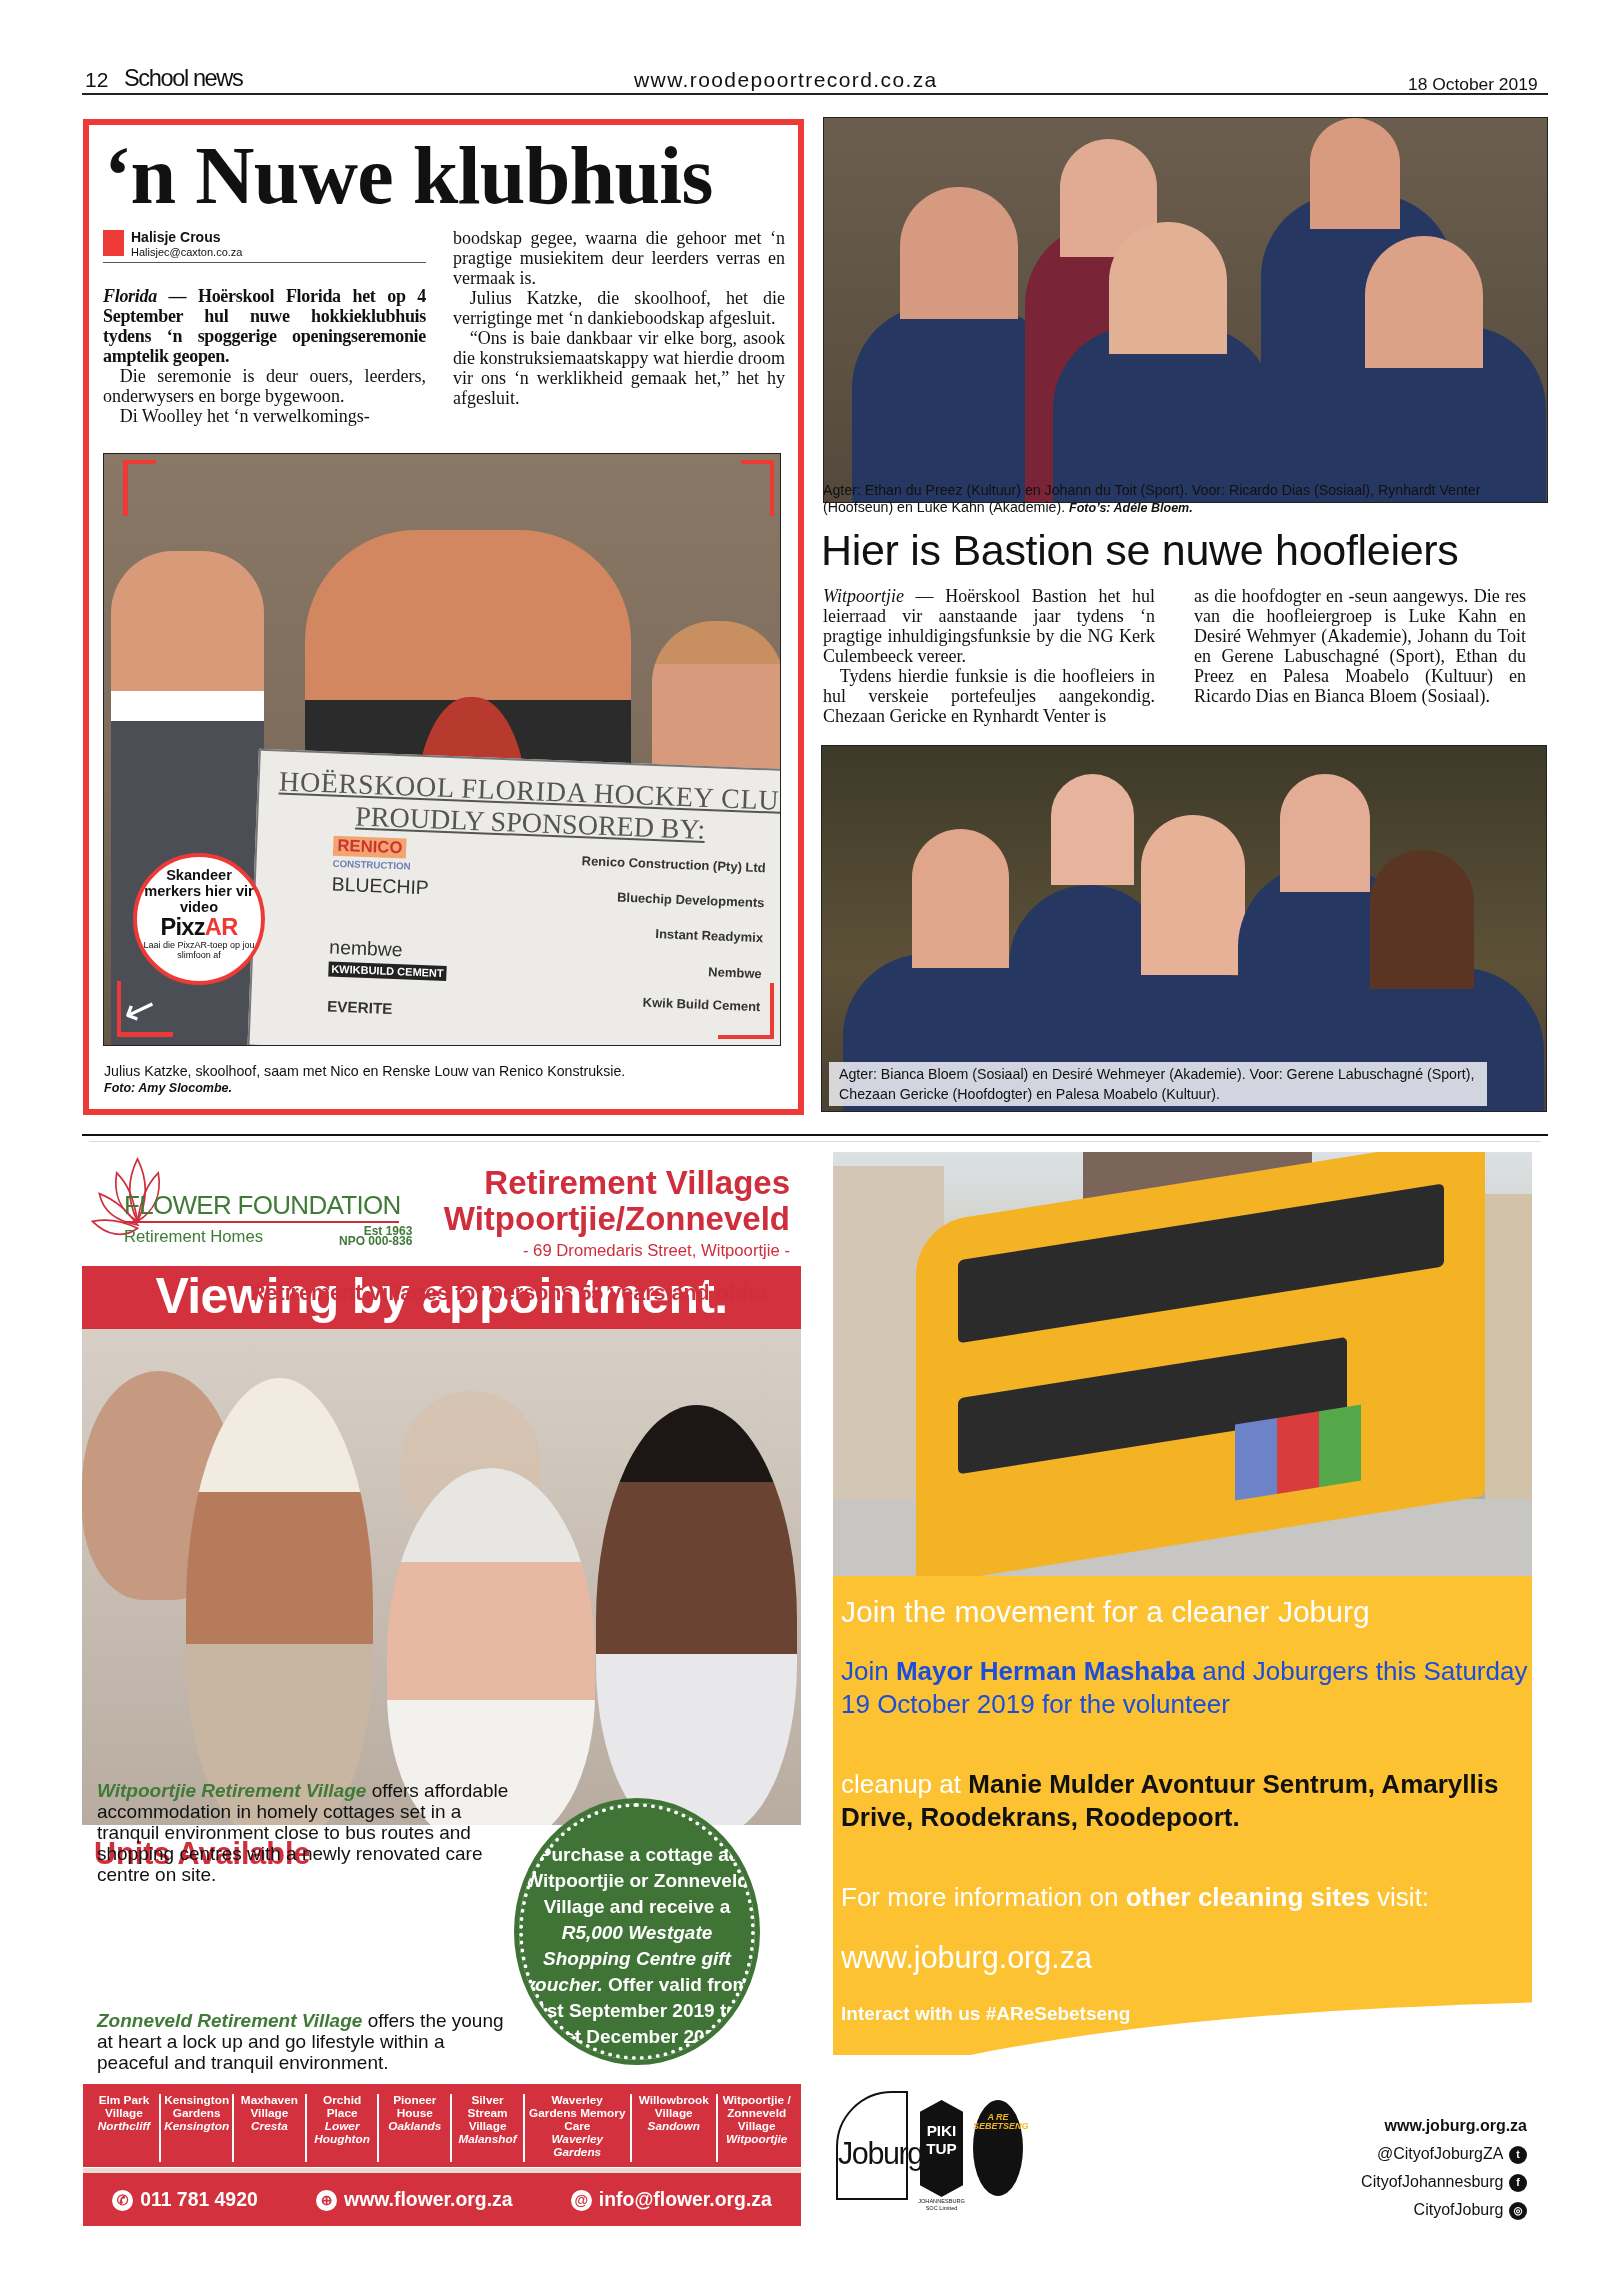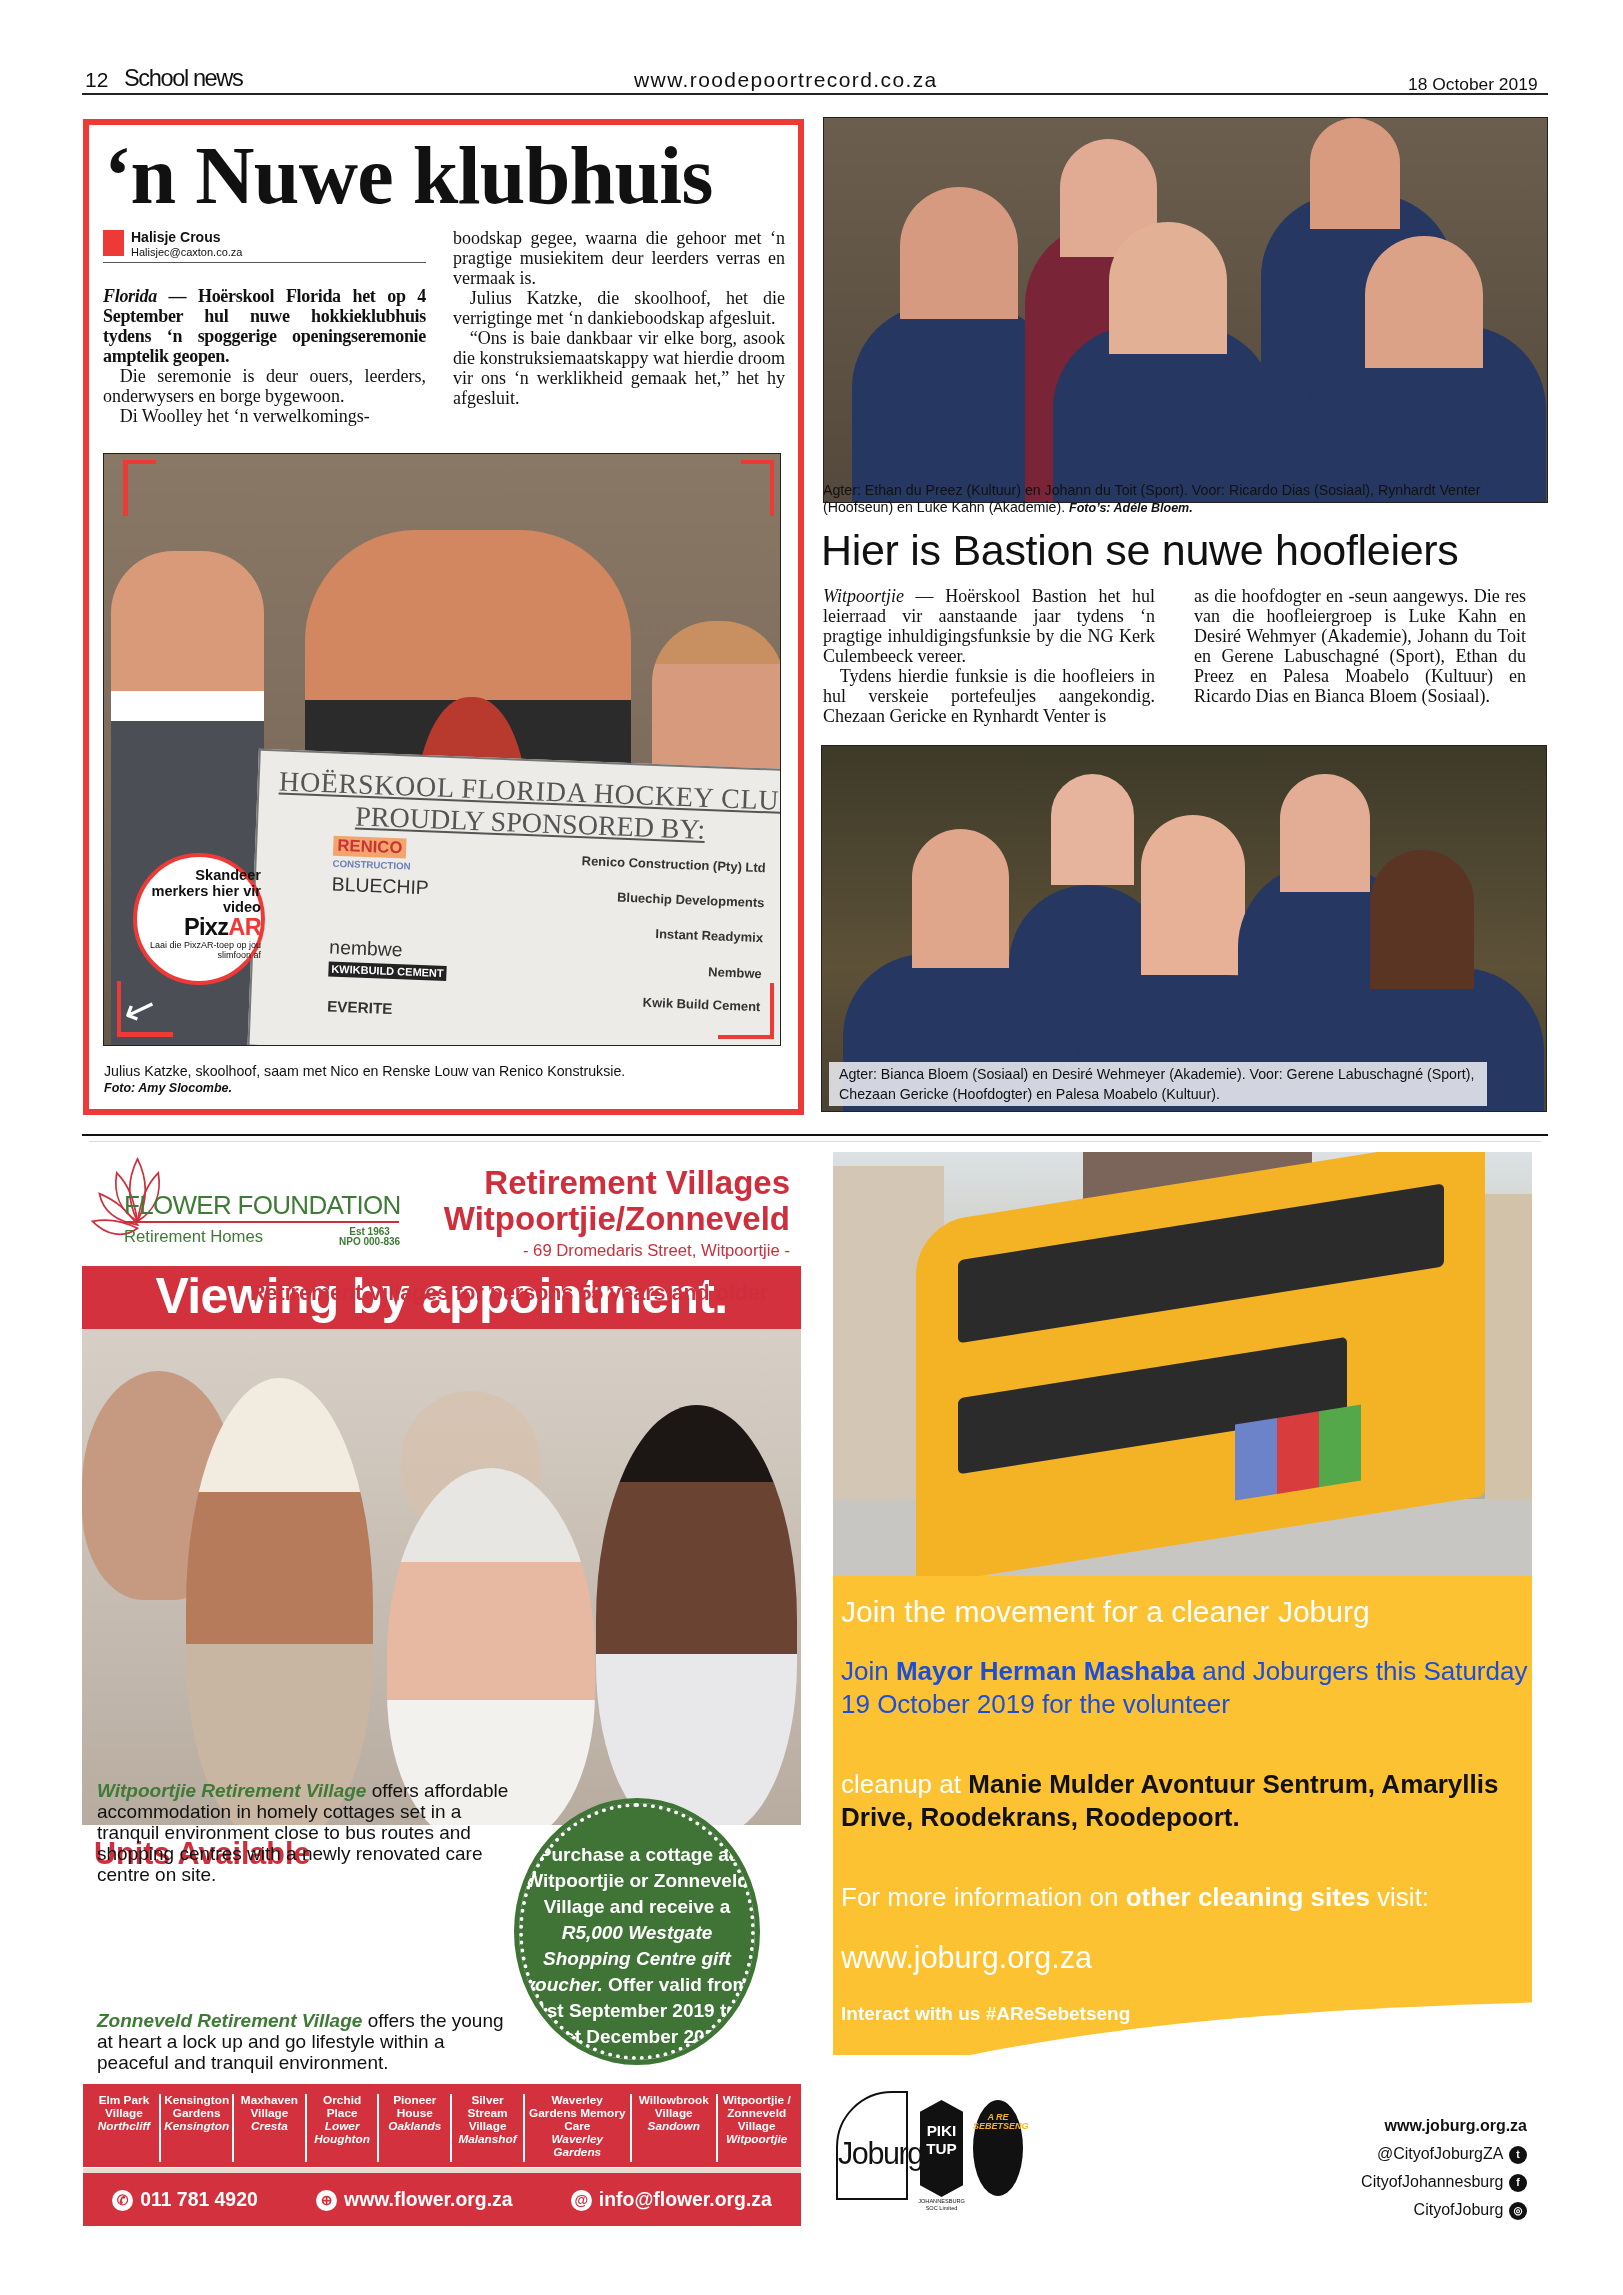--- a/index.html
+++ b/index.html
@@ -36,21 +36,21 @@
 #p1-man2-shirt{left:312px;top:243px;width:111px;height:229px;background:#b8392e}
 #p1-woman{left:548px;top:167px;width:132px;height:361px;background:linear-gradient(180deg,#c89060 0 12%,#d89a7c 12% 50%,#1e1e1e 50%);border-radius:62px 62px 14px 14px}
 #p1-cheque{left:149px;top:305px;width:541px;height:298px;background:#ecebe8;border:2.1px solid #777;transform:rotate(2.2deg)}
 #chq-t1{position:absolute;left:19.4px;top:14px;font-family:"Liberation Serif",serif;font-size:28px;color:#555;text-decoration:underline;letter-spacing:0.7px;white-space:nowrap}
 #chq-t2{position:absolute;left:97px;top:46px;font-family:"Liberation Serif",serif;font-size:28px;color:#555;text-decoration:underline;white-space:nowrap}
 .chq-sponsor{position:absolute;right:28px;font-weight:bold;font-size:13px;color:#333;white-space:nowrap}
 .chq-logo{position:absolute;left:76px;font-weight:bold;font-size:16.7px;white-space:nowrap}
 .corner{position:absolute;background:#ee3a36}
 
 
-#pixzar-badge{left:133px;top:853px;width:132px;height:132px;border-radius:50%;background:#fff;border:4.2px solid #ee3a36;text-align:right}
+#pixzar-badge{left:133px;top:853px;width:132px;height:132px;border-radius:50%;background:#fff;border:4.2px solid #ee3a36;text-align:center}
 #px-l1{display:block;margin-top:9.7px;font-weight:bold;font-size:14.6px;line-height:16px}
 #px-logo{display:block;font-weight:900;font-size:23.6px;line-height:25px;letter-spacing:-0.7px}
 #px-logo .ar{color:#ee3a36}
 #px-sub{display:block;font-size:9px;line-height:10.4px}
 #px-arrow{left:124px;top:986px;font-size:39px;color:#fff;transform:rotate(20deg)}
 
 #cap1{left:104px;top:1063px;font-size:14.2px}
 #cap1-credit{left:104px;top:1081px;font-size:12.5px;font-weight:bold;font-style:italic}
 
 
@@ -70,21 +70,21 @@
 
 #mid-rule{left:82px;top:1134px;width:1466px;height:2.1px;background:#111}
 #mid-rule2{left:89px;top:1141px;width:1452px;height:0.7px;background:#e4dcc8}
 
 
 #flower-ad{left:82px;top:1152px;width:719px;height:1076px;background:#fff}
 #ff-lotus{left:89px;top:1152px;width:97px;height:104px}
 #ff-name{left:124px;top:1190px;font-size:26px;color:#3f7a36;letter-spacing:-0.7px}
 #ff-rule{left:124px;top:1221px;width:275px;height:2.1px;background:#cf2e3c}
 #ff-sub{left:124px;top:1227px;font-size:16.7px;color:#3f7a36}
-#ff-est{left:339px;top:1227px;font-size:10px;color:#3f7a36;text-align:center;font-weight:bold;line-height:9.7px}
+#ff-est{left:339px;top:1227px;font-size:12px;color:#3f7a36;text-align:right;font-weight:bold;line-height:9.7px}
 #ff-title1{left:375px;top:1165px;width:415px;text-align:right;font-size:33px;font-weight:bold;color:#cf2e3c;line-height:36px}
 #ff-address{left:375px;top:1241px;width:415px;text-align:right;font-size:16.7px;color:#cf2e3c}
 #ff-banner{left:82px;top:1266px;width:719px;height:63px;background:#d3313d}
 #ff-banner-txt{left:82px;top:1267px;width:719px;text-align:center;font-size:50px;font-weight:bold;color:#fff;letter-spacing:-0.7px}
 #ff-photo{left:82px;top:1329px;width:719px;height:496px;overflow:hidden;background:linear-gradient(180deg,#d7cfc6,#b8aca0)}
 #ff-tagline{left:250px;top:1281px;font-size:21.5px;font-weight:bold;color:#cf2e3c;white-space:nowrap}
 .elder{position:absolute;border-radius:50% 50% 40% 40%}
 #ff-units{left:94px;top:1836px;font-size:30.5px;font-weight:bold;color:#cf2e3c}
 #ff-p1{left:97px;top:1780px;width:416px;font-size:19px;line-height:21px}
 #ff-p2{left:97px;top:2010px;width:416px;font-size:19px;line-height:21px}

